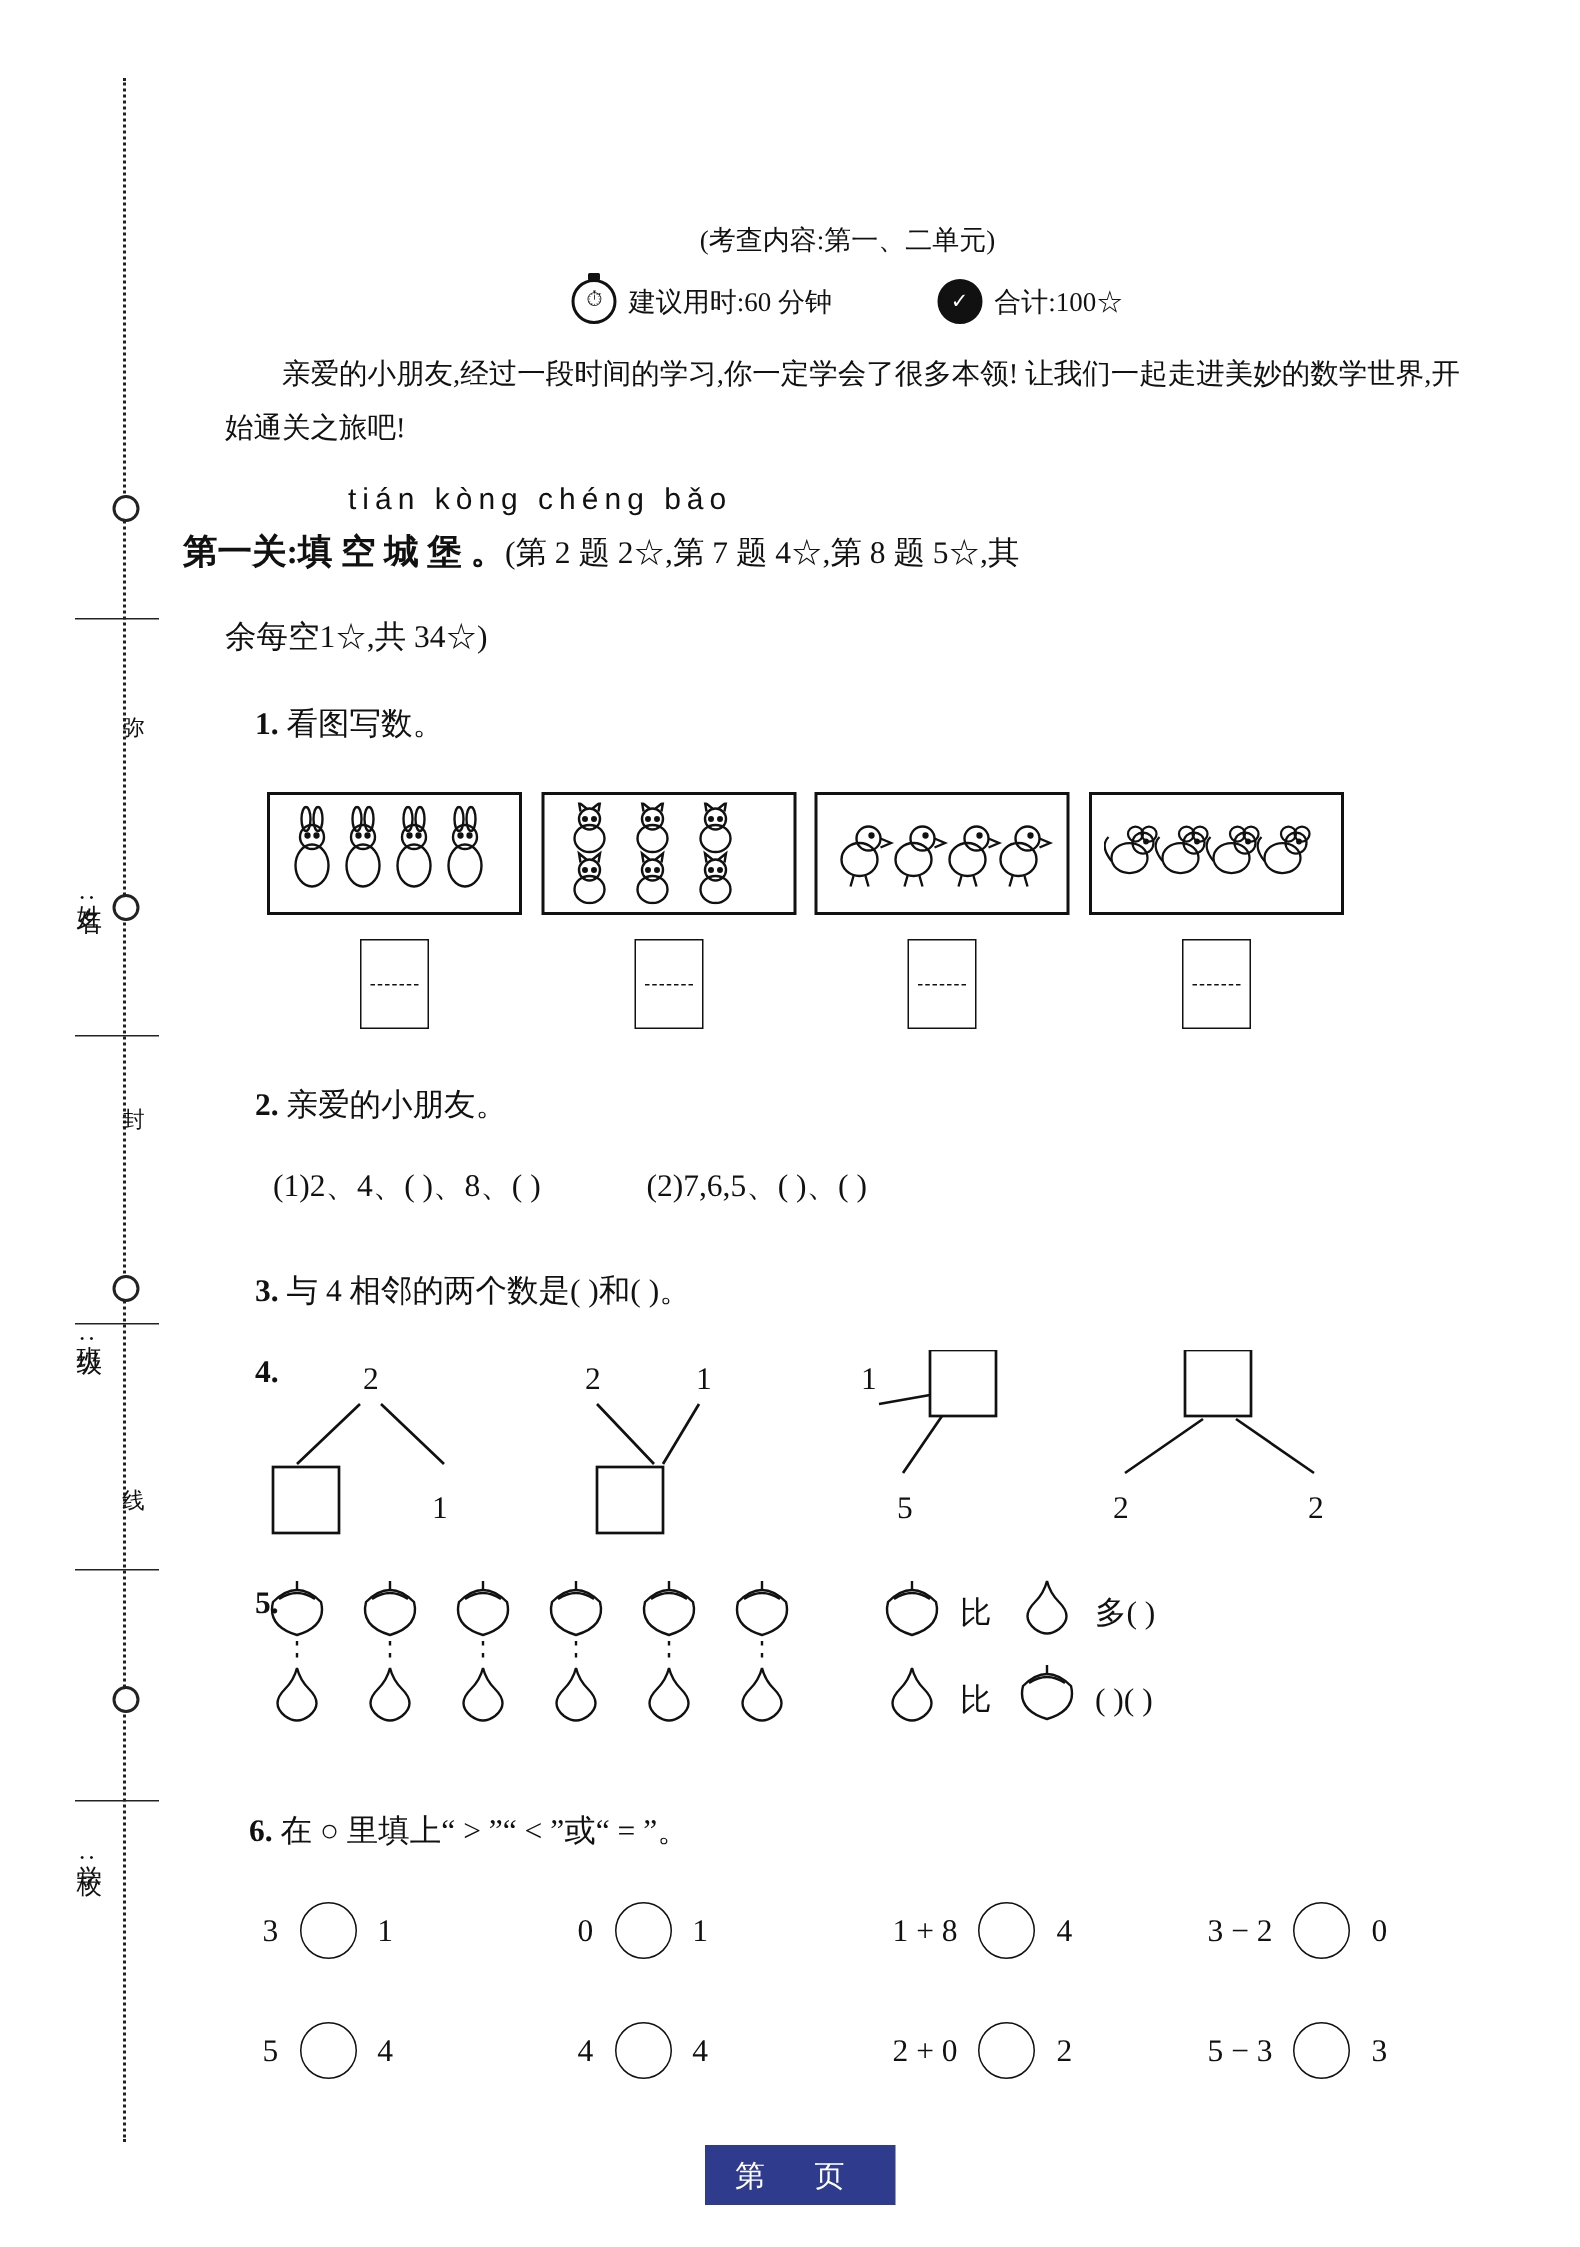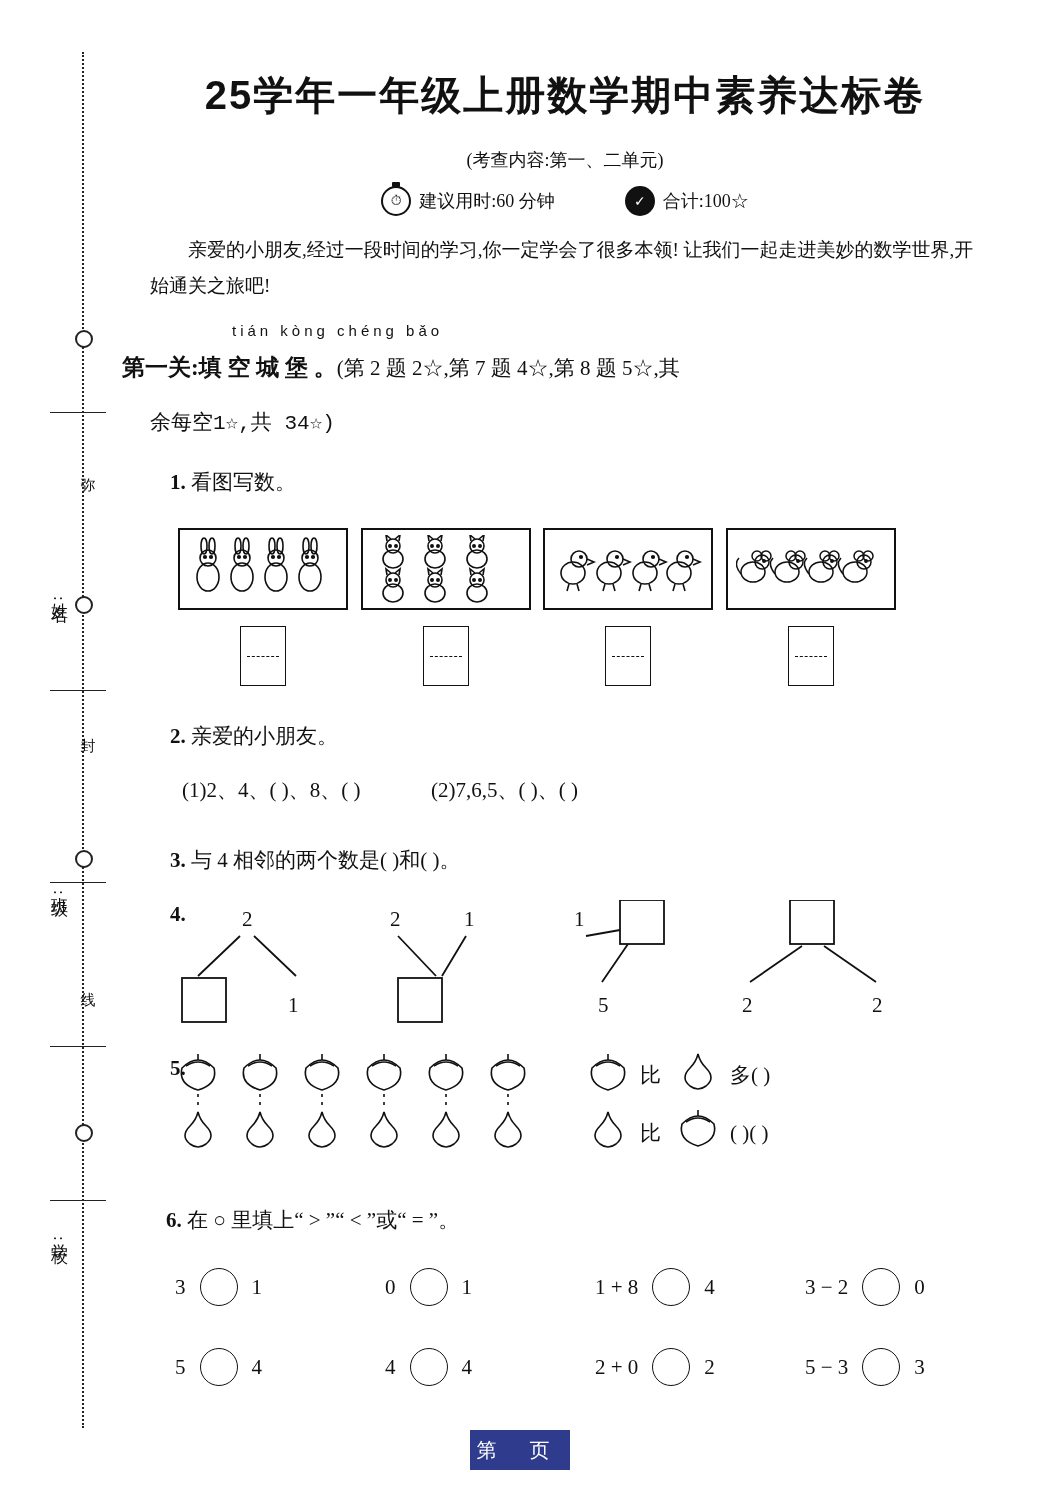--- a/index.html
+++ b/index.html
@@ -63,32 +63,32 @@
 
   .intro{
     position:absolute;left:150px;top:232px;width:830px;
     font-size:19px;line-height:36px;
     text-indent:38px;
   }
 
   
   .pinyin{
     position:absolute;left:232px;top:322px;
-    font-size:15px;letter-spacing:4px;
+    font-size:20px;letter-spacing:4px;
     font-family:"Liberation Sans", sans-serif;
     text-align:right;
   }
   .sec-head{
     position:absolute;left:122px;top:346px;width:870px;
     font-size:23px;line-height:44px;font-weight:bold;
   }
   .sec-head .norm{font-weight:normal;font-size:21px;}
   .sec-head2{
     position:absolute;left:150px;top:404px;width:870px;
-    font-size:21px;line-height:40px;font-family:Liberation Mono, monospace;
+    font-size:21px;line-height:40px;
   }
 
   
   .q{position:absolute;font-size:21px;margin-left:20px;}
   .qnum{font-weight:bold;}
 
   .q1{left:150px;top:468px;}
   .pics-row{
     position:absolute;left:178px;top:528px;width:718px;
     display:flex;justify-content:space-between;
@@ -123,21 +123,21 @@
   .q5{left:150px;top:1056px;}
   .q6{left:146px;top:1206px;}
 
   .q6rows{position:absolute;left:175px;top:1268px;width:830px;font-size:21px;}
   .q6line{display:flex;justify-content:space-between;margin-bottom:42px;}
   .q6cell{display:flex;align-items:center;gap:14px;width:200px;}
   .opcircle{width:36px;height:36px;border:1.5px solid #111;border-radius:50%;display:inline-block;}
 
   
   .footer{
-    position:absolute;left:470px;top:1430px;width:100px;height:40px;
+    position:absolute;left:470px;top:1430px;width:127px;height:40px;
     background:#2f3b8c;color:#fff;display:flex;align-items:center;justify-content:center;
     font-size:20px;letter-spacing:14px;
   }
 
   svg{display:block;}
 </style>
 </head>
 <body>
 
 <div class="page">
@@ -155,21 +155,20 @@
   <div class="rail-line" style="left:50px;top:1200px;"></div>
 
   <div class="vtext" style="left:48px;top:590px;">姓名:</div>
   <div class="vtext" style="left:48px;top:884px;">班级:</div>
   <div class="vtext" style="left:48px;top:1230px;">学校:</div>
 
   <div class="vtext small" style="left:78px;top:466px;">弥</div>
   <div class="vtext small" style="left:78px;top:726px;">封</div>
   <div class="vtext small" style="left:78px;top:980px;">线</div>
 
-  <div class="title">25学年一年级上册数学期中素养达标卷</div>
   <div class="subtitle">(考查内容:第一、二单元)</div>
 
   <div class="meta-row">
     <div class="meta-item">
       <span class="circ-icon"><span class="timer-nub"></span>⏱</span>
       <span>建议用时:60 分钟</span>
     </div>
     <div class="meta-item">
       <span class="circ-icon filled">✓</span>
       <span>合计:100☆</span>

